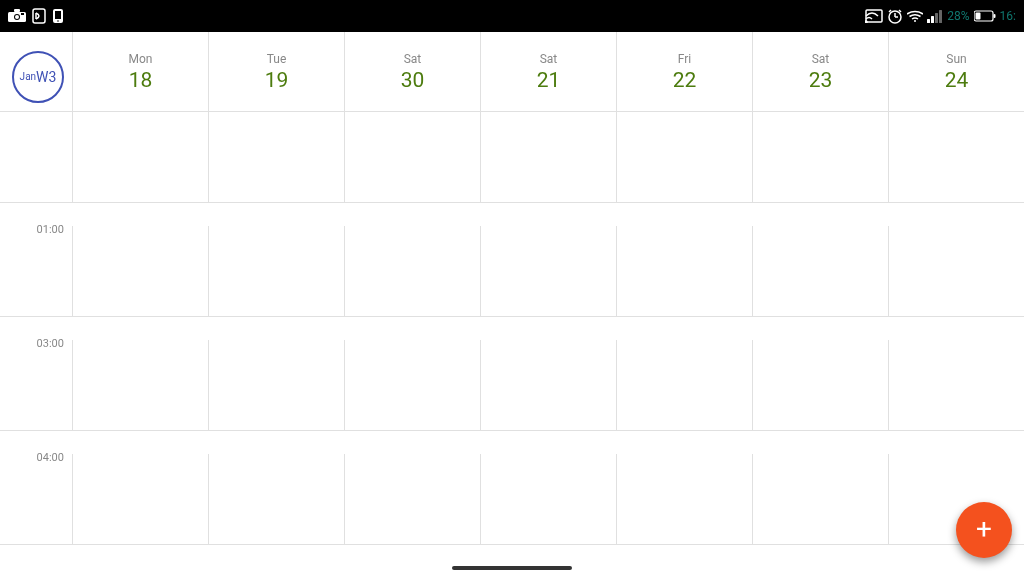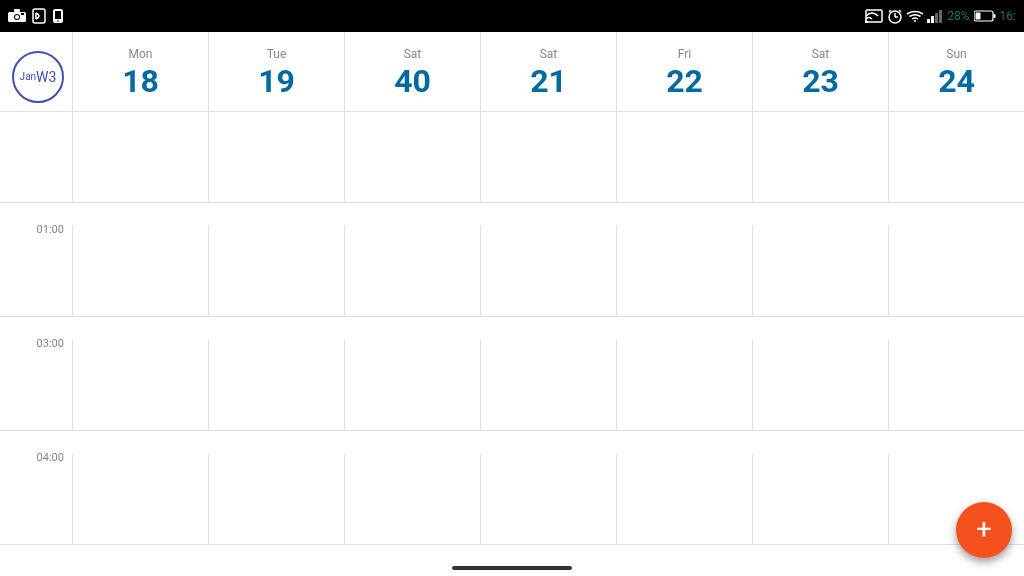--- a/index.html
+++ b/index.html
@@ -74,23 +74,23 @@
 
     .day-name {
       font-size: 12px;
       color: #888;
       margin-bottom: 4px;
       text-transform: none;
       text-align: center;
     }
 
     .day-number {
-      font-size: 32px;
-      color: #0369a1;
-      font-weight: 700;
+      font-size: 21px;
+      color: #4d7c0f;
+      font-weight: 400;
       line-height: 1;
     }
 
     
     .today-circle {
       width: 52px;
       height: 52px;
       border-radius: 50%;
       border: 2.5px solid #3f51b5;
       display: flex;
@@ -257,21 +257,21 @@
     <div class="day-header-cell">
       <span class="day-name">Mon</span>
       <span class="day-number">18</span>
     </div>
     <div class="day-header-cell">
       <span class="day-name">Tue</span>
       <span class="day-number">19</span>
     </div>
     <div class="day-header-cell">
       <span class="day-name">Sat</span>
-      <span class="day-number">40</span>
+      <span class="day-number">30</span>
     </div>
     <div class="day-header-cell">
       <span class="day-name">Sat</span>
       <span class="day-number">21</span>
     </div>
     <div class="day-header-cell">
       <span class="day-name">Fri</span>
       <span class="day-number">22</span>
     </div>
     <div class="day-header-cell">

